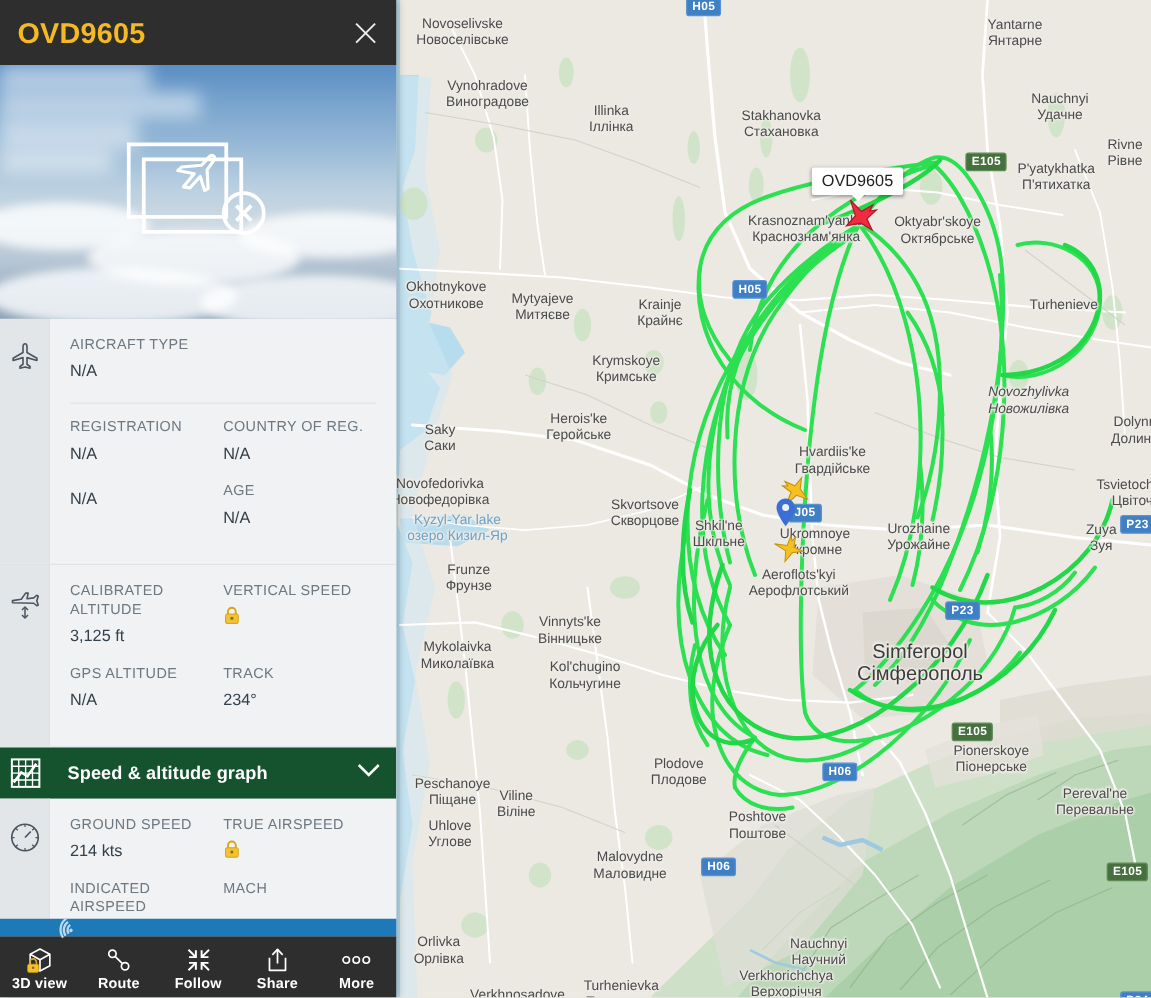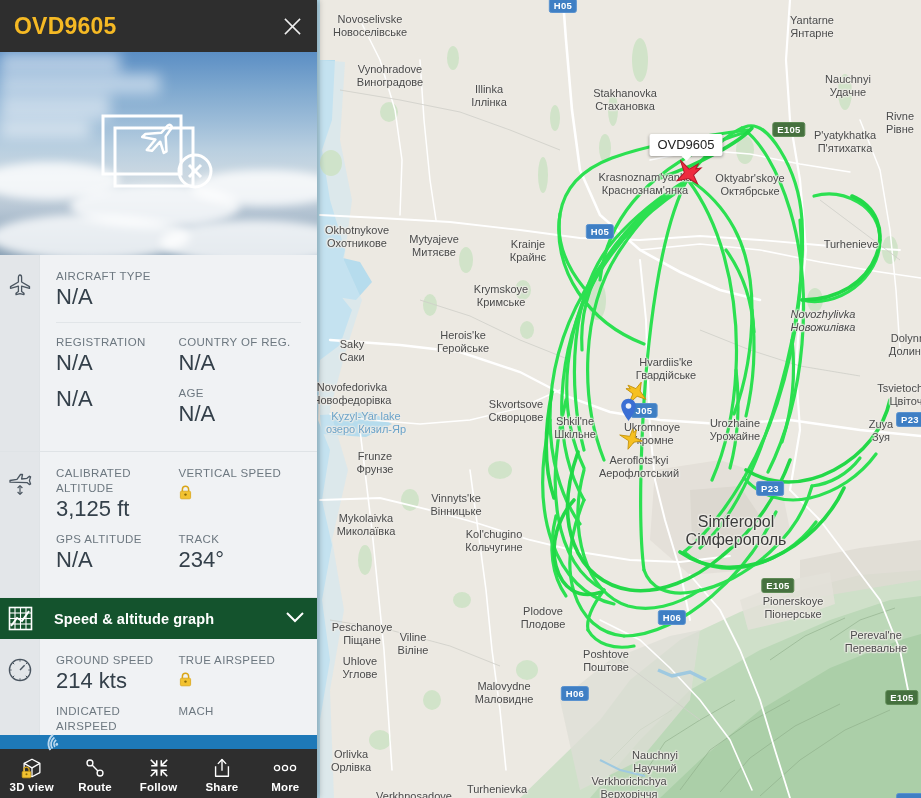--- a/index.html
+++ b/index.html
@@ -160,21 +160,21 @@
   .field { flex: 1 1 50%; padding-bottom: 12px; }
   .field.full { flex: 1 1 100%; }
   .flabel {
     font-size: 11.5px;
     color: #6d7880;
     letter-spacing: .35px;
     text-transform: uppercase;
     line-height: 15px;
   }
   .fvalue {
-    font-size: 22px;
+    font-size: 13px;
     color: #34404a;
     line-height: 23px;
     margin-top: 1px;
   }
   .divider { height: 1px; background: #e1e5e8; margin: 2px 0 12px 0; }
   .lock { display: inline-block; margin-top: 4px; }
 
   
   #graph-bar {
     display: flex;
@@ -497,21 +497,21 @@
         <span class="cyr">Фрунзе</span>
       </div>
       <div class="map-label" style="left: 456px; top: 492px;">
         <span class="lat">Vinnyts'ke</span>
         <span class="cyr">Вінницьке</span>
       </div>
       <div class="map-label" style="left: 366px; top: 512px;">
         <span class="lat">Mykolaivka</span>
         <span class="cyr">Миколаївка</span>
       </div>
-      <div class="map-label" style="left: 494px; top: 528px;">
+      <div class="map-label" style="left: 468px; top: 528px;">
         <span class="lat">Kol'chugino</span>
         <span class="cyr">Кольчугине</span>
       </div>
       <div class="map-label big" style="left: 736px; top: 513px;">
         <span class="lat">Simferopol</span>
         <span class="cyr">Сімферополь</span>
       </div>
       <div class="map-label" style="left: 543px; top: 605px;">
         <span class="lat">Plodove</span>
         <span class="cyr">Плодове</span>

